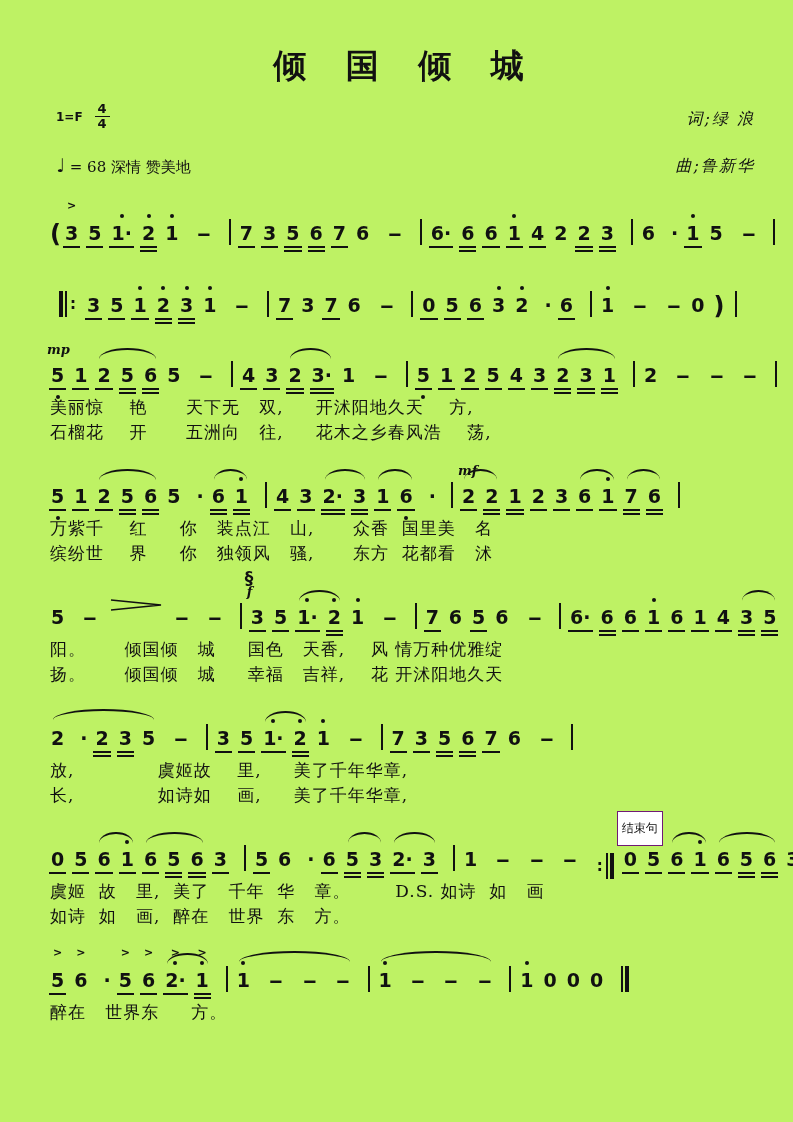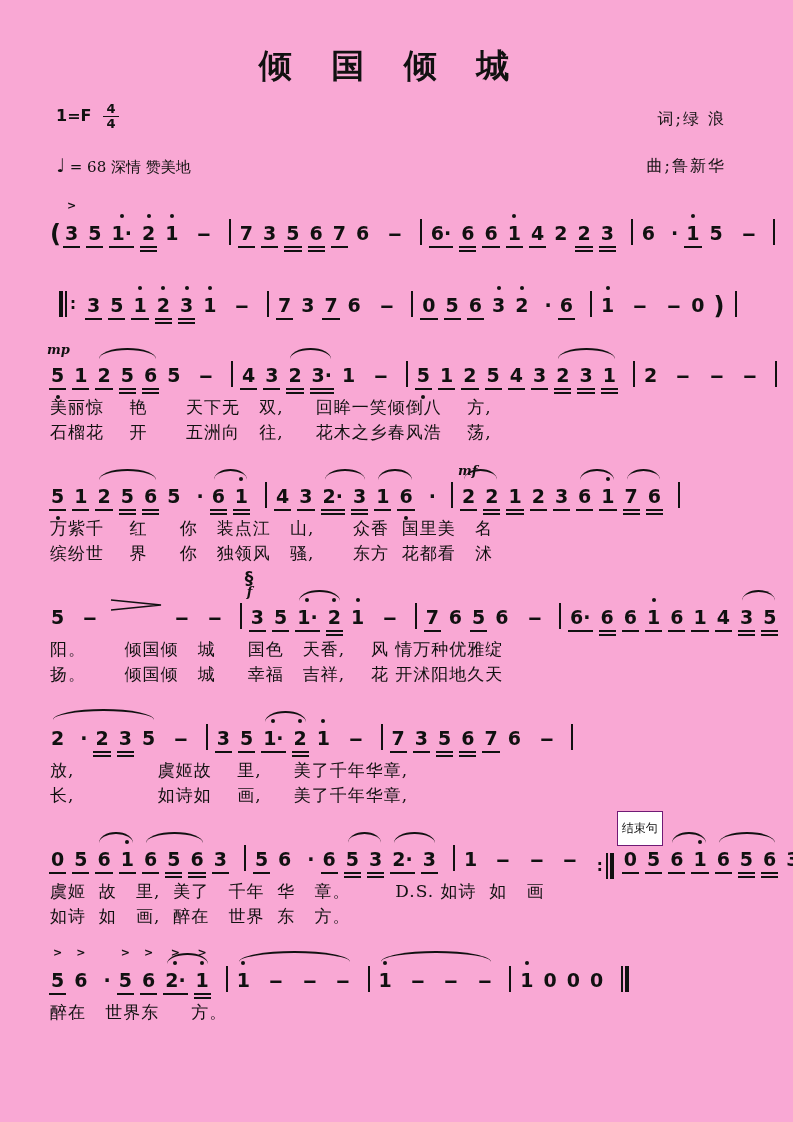--- a/index.html
+++ b/index.html
@@ -1,28 +1,28 @@
 <!DOCTYPE html>
 <html><head>
 <meta charset="utf-8">
 <style>
   html,body{margin:0;padding:0;background:#e8e8e8;}
-  .page{width:793px;height:1122px;background:#f9a8d4;position:relative;overflow:hidden;
-        box-sizing:border-box;padding:30px 61px 0 50px;color:#111;
+  .page{width:793px;height:1122px;background:#bef264;position:relative;overflow:hidden;
+        box-sizing:border-box;padding:30px 32px 0 50px;color:#111;
         font-family:"DejaVu Sans","Liberation Sans",sans-serif;}
   .title{margin:14px 0 0 0;text-align:center;font-size:33px;font-weight:bold;
          letter-spacing:14px;font-family:"DejaVu Sans",sans-serif;}
   .metarow{display:flex;justify-content:space-between;align-items:flex-end;margin-top:14px;padding:0 6px;}
   .metarow.r2{margin-top:24px;}
-  .key{font-weight:bold;font-size:16px;}
+  .key{font-weight:bold;font-size:12px;}
   .ts{display:inline-block;text-align:center;vertical-align:middle;margin-left:12px;
       font-weight:bold;font-size:13px;line-height:12px;}
   .tstop{display:block;border-bottom:1px solid #111;padding:0 3px 1px 3px;}
   .tsbot{display:block;padding-top:1px;}
-  .credit{font-size:16px;letter-spacing:2px;font-family:"DejaVu Serif","Liberation Serif",serif;}
+  .credit{font-size:16px;letter-spacing:2px;font-family:"DejaVu Serif","Liberation Serif",serif;font-style:italic;}
   .tempo{font-size:15px;font-family:"DejaVu Serif","Liberation Serif",serif;}
   .tnote{font-size:19px;font-family:"DejaVu Sans",sans-serif;}
   #systems{margin-top:26px;}
   .system{margin-bottom:21px;}
   .noterow{white-space:nowrap;height:36px;line-height:32px;padding-top:14px;font-weight:bold;}
   .tok{display:inline-block;margin-right:8px;}
   .note{position:relative;font-size:19px;line-height:22px;}
   .txt{position:relative;display:inline-block;padding:0 1px;}
   .u1 .txt::after{content:"";position:absolute;left:-1px;right:-1px;bottom:-4px;height:2px;background:#111;}
   .u2 .txt::after{content:"";position:absolute;left:-1px;right:-1px;bottom:-4px;height:2px;background:#111;}
@@ -83,21 +83,21 @@
       </div>
       <div class="system">
         <div class="noterow"><span class="bargrp">
             <span class="bar bthick"></span>
             <span class="bar"></span>
             <span class="rdots">:</span>
           </span><span class="tok note u1"><span class="txt">3</span></span><span class="tok note u1"><span class="txt">5</span></span><span class="tok note u1"><span class="odot top"></span><span class="txt">1</span></span><span class="tok note u2"><span class="odot top"></span><span class="txt">2</span></span><span class="tok note u2"><span class="odot top"></span><span class="txt">3</span></span><span class="tok note"><span class="odot top"></span><span class="txt">1</span></span><span class="tok dash">–</span><span class="bar"></span><span class="tok note u1"><span class="txt">7</span></span><span class="tok note"><span class="txt">3</span></span><span class="tok note u1"><span class="txt">7</span></span><span class="tok note"><span class="txt">6</span></span><span class="tok dash">–</span><span class="bar"></span><span class="tok note u1"><span class="txt">0</span></span><span class="tok note u1"><span class="txt">5</span></span><span class="tok note u1"><span class="txt">6</span></span><span class="tok note"><span class="odot top"></span><span class="txt">3</span></span><span class="tok note"><span class="odot top"></span><span class="txt">2</span></span><span class="tok adot">·</span><span class="tok note u1"><span class="txt">6</span></span><span class="bar"></span><span class="tok note"><span class="odot top"></span><span class="txt">1</span></span><span class="tok dash">–</span><span class="tok dash">–</span><span class="tok note"><span class="txt">0</span></span><span class="tok paren">)</span><span class="bar"></span></div>
       </div>
       <div class="system">
         <div class="noterow"><span class="mark"><span class="dyn">mp</span></span><span class="tok note u1"><span class="odot bot"></span><span class="txt">5</span></span><span class="tok note u1"><span class="txt">1</span></span><span class="grp slur"><span class="tok note u1"><span class="txt">2</span></span><span class="tok note u2"><span class="txt">5</span></span><span class="tok note u2"><span class="txt">6</span></span></span><span class="tok note"><span class="txt">5</span></span><span class="tok dash">–</span><span class="bar"></span><span class="tok note u1"><span class="txt">4</span></span><span class="tok note u1"><span class="txt">3</span></span><span class="grp slur"><span class="tok note u2"><span class="txt">2</span></span><span class="tok note u2"><span class="txt">3·</span></span></span><span class="tok note"><span class="txt">1</span></span><span class="tok dash">–</span><span class="bar"></span><span class="tok note u1"><span class="odot bot"></span><span class="txt">5</span></span><span class="tok note u1"><span class="txt">1</span></span><span class="tok note u1"><span class="txt">2</span></span><span class="tok note u1"><span class="txt">5</span></span><span class="tok note u1"><span class="txt">4</span></span><span class="tok note u1"><span class="txt">3</span></span><span class="grp slur"><span class="tok note u2"><span class="txt">2</span></span><span class="tok note u2"><span class="txt">3</span></span><span class="tok note u2"><span class="txt">1</span></span></span><span class="bar"></span><span class="tok note"><span class="txt">2</span></span><span class="tok dash">–</span><span class="tok dash">–</span><span class="tok dash">–</span><span class="bar"></span></div>
-        <div class="lyr">美丽惊    艳      天下无   双,     回眸一笑倾倒八    方,</div>
+        <div class="lyr">美丽惊    艳      天下无   双,     开沭阳地久天    方,</div>
         <div class="lyr">石榴花    开      五洲向   往,     花木之乡春风浩    荡,</div>
       </div>
       <div class="system">
         <div class="noterow"><span class="tok note u1"><span class="odot bot"></span><span class="txt">5</span></span><span class="tok note u1"><span class="txt">1</span></span><span class="grp slur"><span class="tok note u1"><span class="txt">2</span></span><span class="tok note u2"><span class="txt">5</span></span><span class="tok note u2"><span class="txt">6</span></span></span><span class="tok note"><span class="txt">5</span></span><span class="tok adot">·</span><span class="grp slur"><span class="tok note u2"><span class="txt">6</span></span><span class="tok note u2"><span class="odot top"></span><span class="txt">1</span></span></span><span class="bar"></span><span class="tok note u1"><span class="txt">4</span></span><span class="tok note u1"><span class="txt">3</span></span><span class="grp slur"><span class="tok note u2"><span class="txt">2·</span></span><span class="tok note u2"><span class="txt">3</span></span></span><span class="grp slur"><span class="tok note u1"><span class="txt">1</span></span><span class="tok note u1"><span class="odot bot"></span><span class="txt">6</span></span></span><span class="tok adot">·</span><span class="bar"></span><span class="mark"><span class="dyn">mf</span></span><span class="grp slur"><span class="tok note u1"><span class="txt">2</span></span><span class="tok note u2"><span class="txt">2</span></span></span><span class="tok note u2"><span class="txt">1</span></span><span class="tok note u1"><span class="txt">2</span></span><span class="tok note u1"><span class="txt">3</span></span><span class="grp slur"><span class="tok note u1"><span class="txt">6</span></span><span class="tok note u1"><span class="odot top"></span><span class="txt">1</span></span></span><span class="grp slur"><span class="tok note u2"><span class="txt">7</span></span><span class="tok note u2"><span class="txt">6</span></span></span><span class="bar"></span></div>
         <div class="lyr">万紫千    红     你   装点江   山,      众香  国里美   名</div>
         <div class="lyr">缤纷世    界     你   独领风   骚,      东方  花都看   沭</div>
       </div>
       <div class="system">
         <div class="noterow"><span class="tok note"><span class="txt">5</span></span><span class="tok dash">–</span><span class="hair"><svg width="54" height="12" viewBox="0 0 54 12">
               <path d="M2 1 L52 6 L2 11" fill="none" stroke="#111" stroke-width="1.6"></path>

